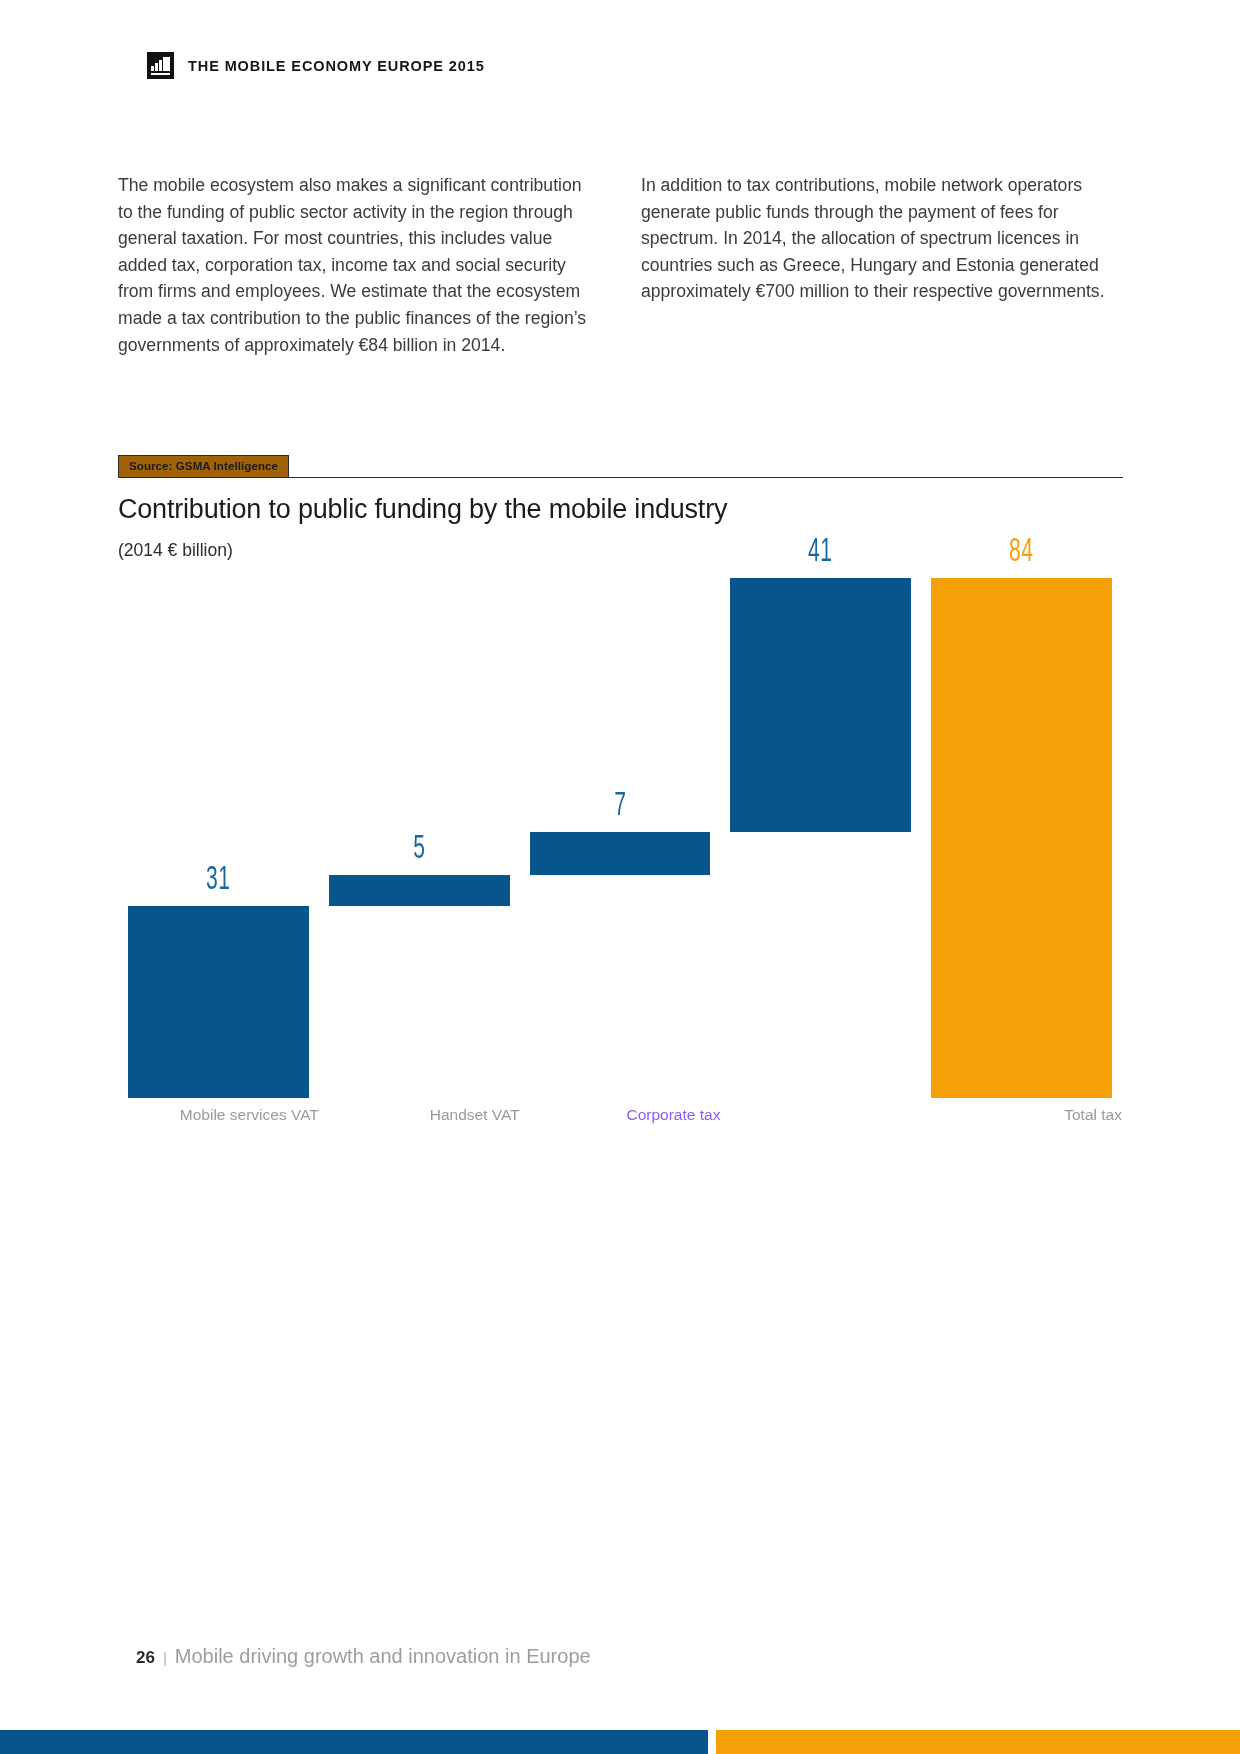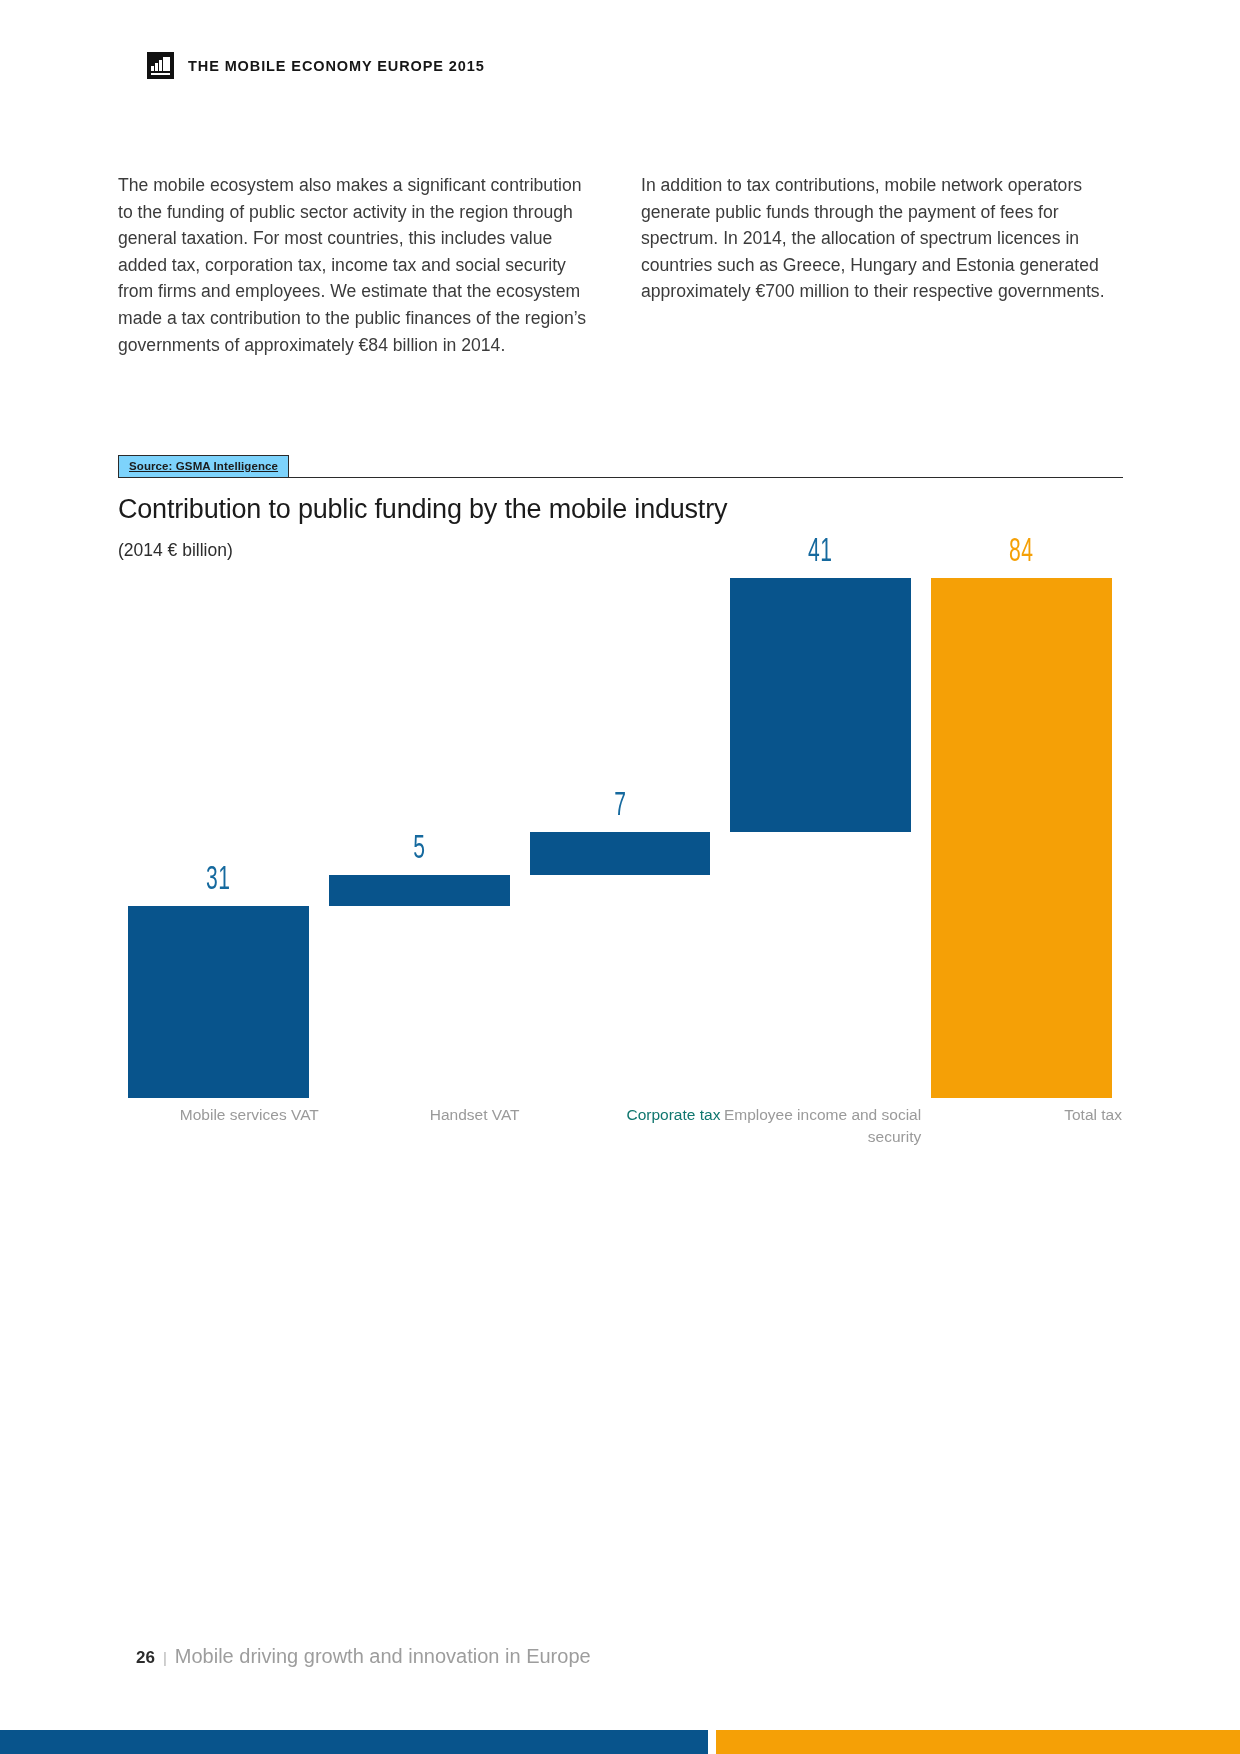--- a/index.html
+++ b/index.html
@@ -92,28 +92,27 @@
     right: 0;
     bottom: 0;
     height: 1px;
     background: #2b2b2b;
   }
   .source-box {
     position: absolute;
     left: 0;
     bottom: 0;
     border: 1px solid #2b2b2b;
-    background: #7dd3fc;
+    background: #a16207;
     padding: 4px 10px 5px 10px;
     font-size: 11.5px;
     font-weight: bold;
     color: #1b1b1b;
     letter-spacing: 0.1px;
     white-space: nowrap;
-    text-decoration: underline;
   }
 
   
   .chart-title {
     position: absolute;
     left: 118px;
     top: 494px;
     font-size: 27px;
     font-weight: normal;
     color: #1b1b1b;
@@ -248,22 +247,21 @@
         <div class="bar" style="left: 411.64px; top: 253.81px; width: 180.72px; height: 43.3333px; background: rgb(8, 84, 140);"></div>
         <div class="bar-label" style="left: 411.64px; width: 180.72px; top: 207.81px; color: rgb(21, 105, 158);">7</div>
         <div class="bar" style="left: 612.44px; top: 0px; width: 180.72px; height: 253.81px; background: rgb(8, 84, 140);"></div>
         <div class="bar-label" style="left: 612.44px; width: 180.72px; top: -46px; color: rgb(21, 105, 158);">41</div>
         <div class="bar" style="left: 813.24px; top: 0px; width: 180.72px; height: 520px; background: rgb(245, 160, 6);"></div>
         <div class="bar-label" style="left: 813.24px; width: 180.72px; top: -46px; color: rgb(245, 160, 6);">84</div>
       </div>
     <div class="cat-labels" id="cats">
         <div class="cat" style="left: 0px; width: 200.8px; top: 0px; color: rgb(154, 154, 154);">Mobile services VAT</div>
         <div class="cat" style="left: 200.8px; width: 200.8px; top: 0px; color: rgb(154, 154, 154);">Handset VAT</div>
-        <div class="cat" style="left: 401.6px; width: 200.8px; top: 0px; color: #0f766e;">Corporate tax</div>
-        <div class="cat" style="left: 602.4px; width: 200.8px; top: 0px; color: rgb(154, 154, 154);">Employee income and social security</div>
+        <div class="cat" style="left: 401.6px; width: 200.8px; top: 0px; color: #8b5cf6;">Corporate tax</div>
         <div class="cat" style="left: 803.2px; width: 200.8px; top: 0px; color: rgb(154, 154, 154);">Total tax</div>
       </div>
   </div>
 
   <div class="footer">
     <span class="footer-page">26</span>
     <span class="footer-sep">|</span>
     <span class="footer-text">Mobile driving growth and innovation in Europe</span>
   </div>
 

